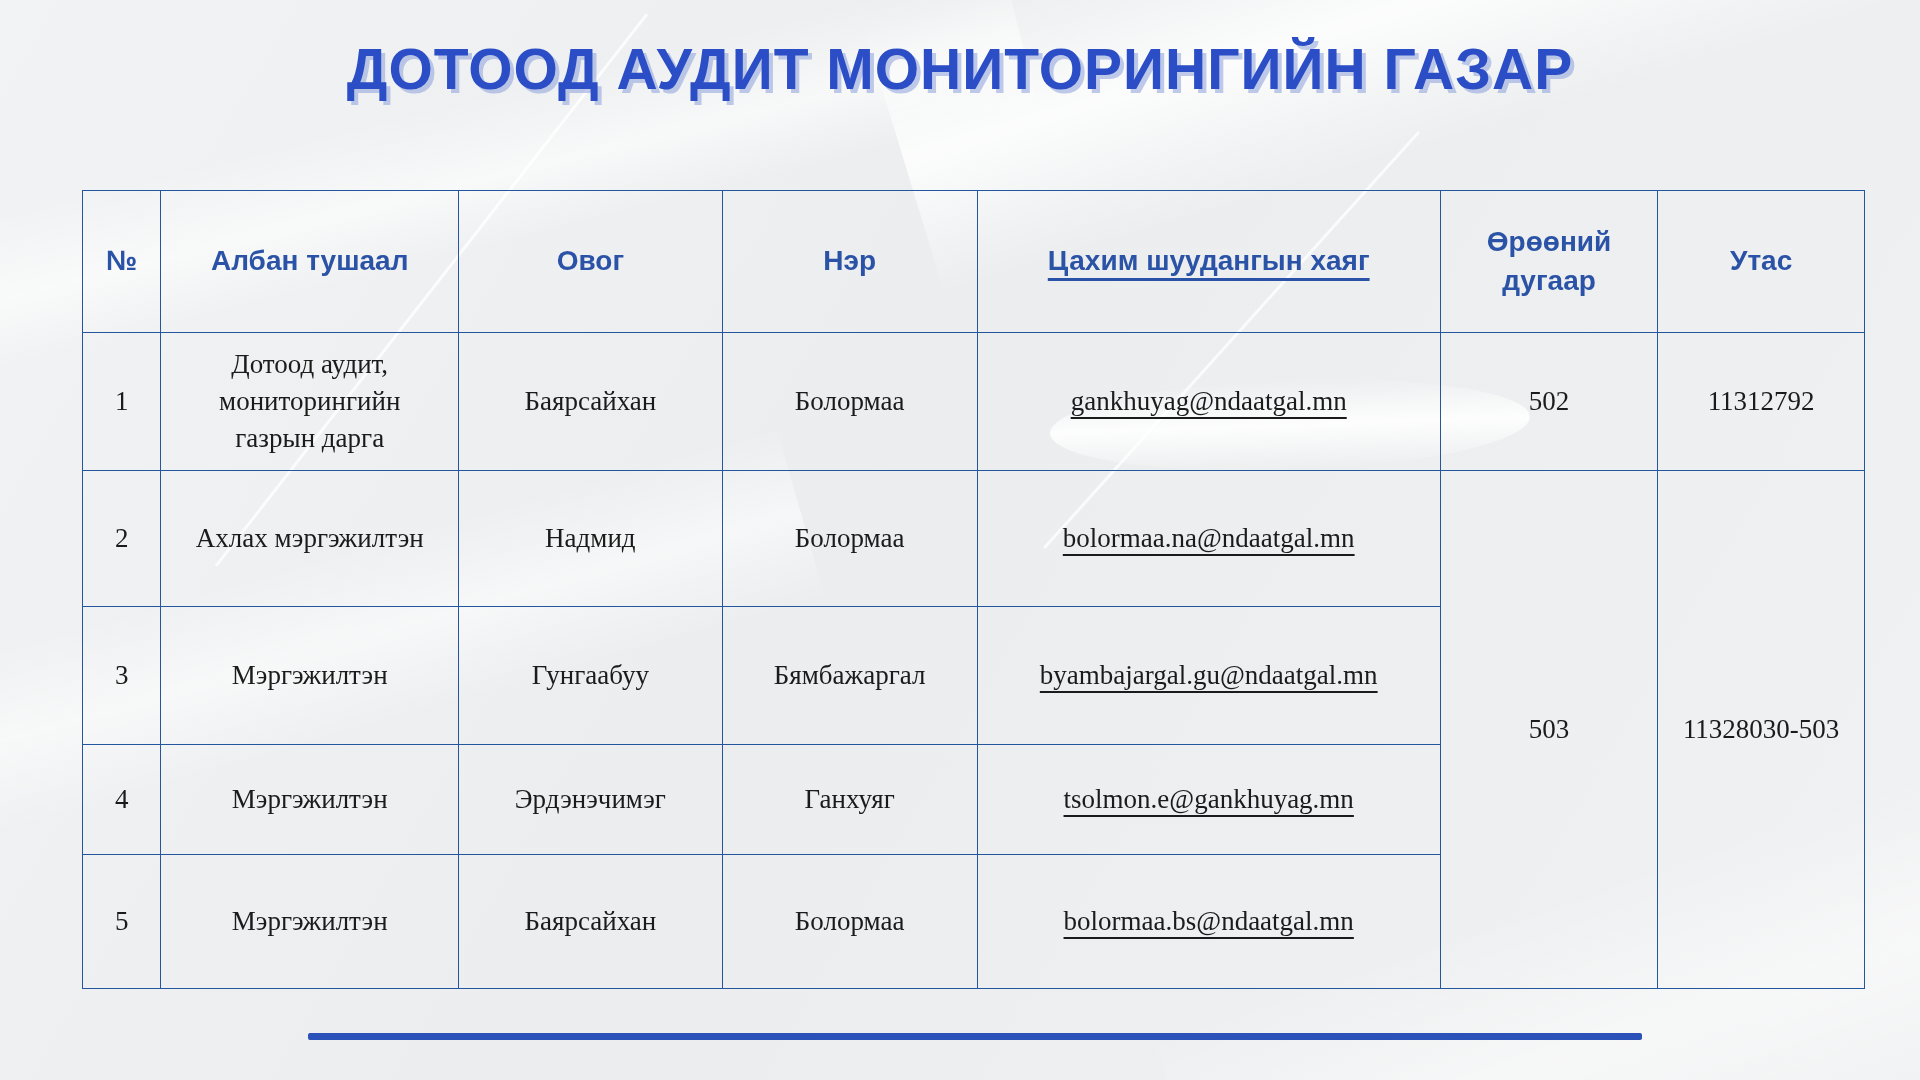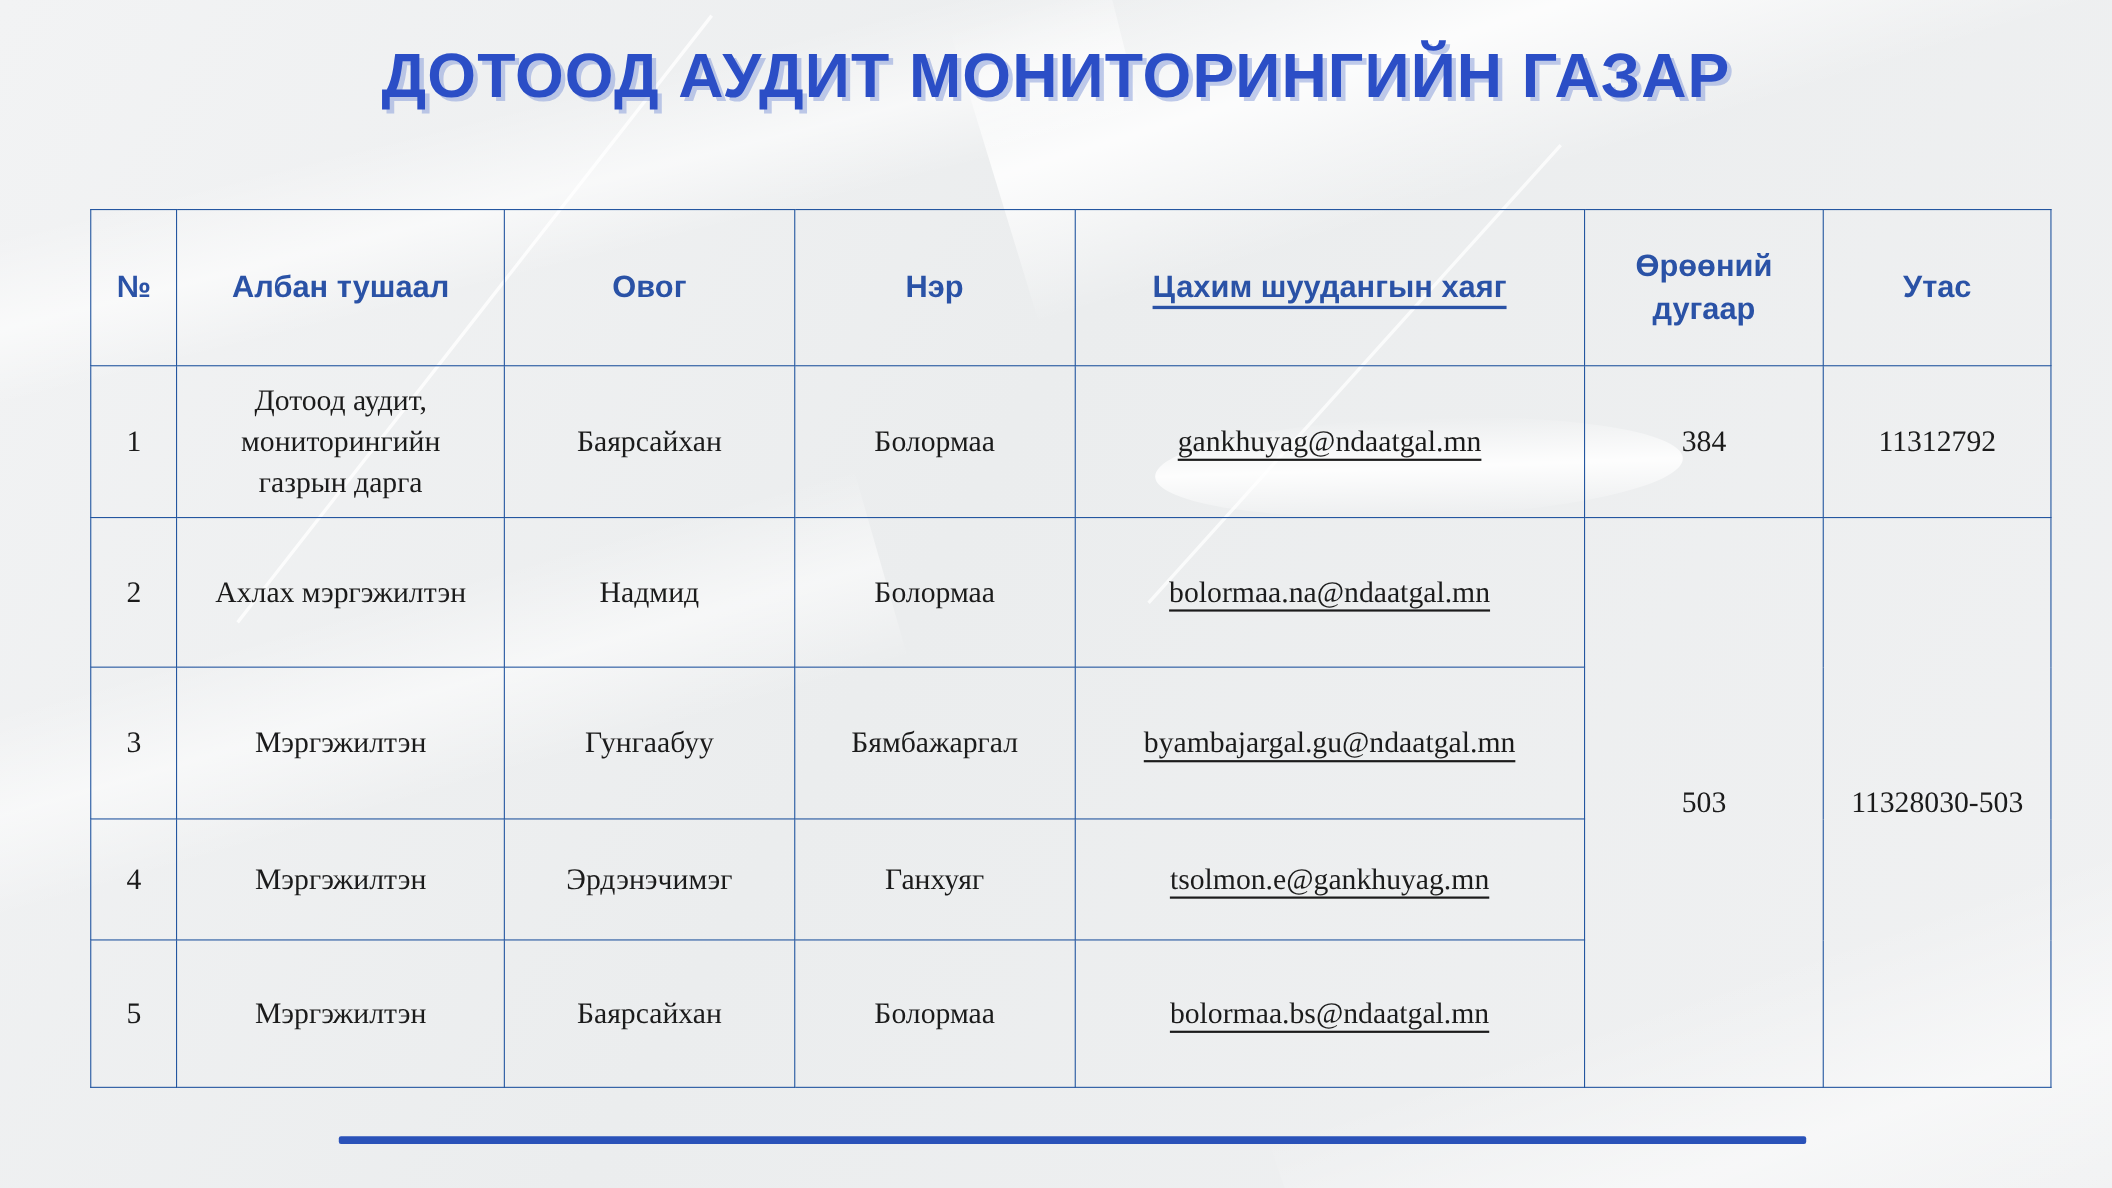--- a/index.html
+++ b/index.html
@@ -160,21 +160,21 @@
       <th>Утас</th>
     </tr>
   </thead>
   <tbody>
     <tr class="r-1">
       <td>1</td>
       <td class="cell-position">Дотоод аудит, мониторингийн газрын дарга</td>
       <td>Баярсайхан</td>
       <td>Болормаа</td>
       <td><a class="email-link">gankhuyag@ndaatgal.mn</a></td>
-      <td>384</td>
+      <td>502</td>
       <td>11312792</td>
     </tr>
     <tr class="r-2">
       <td>2</td>
       <td class="cell-position">Ахлах мэргэжилтэн</td>
       <td>Надмид</td>
       <td>Болормаа</td>
       <td><a class="email-link">bolormaa.na@ndaatgal.mn</a></td>
       <td rowspan="4">503</td>
       <td rowspan="4"><span class="wrap-narrow">11328030-503</span></td>

